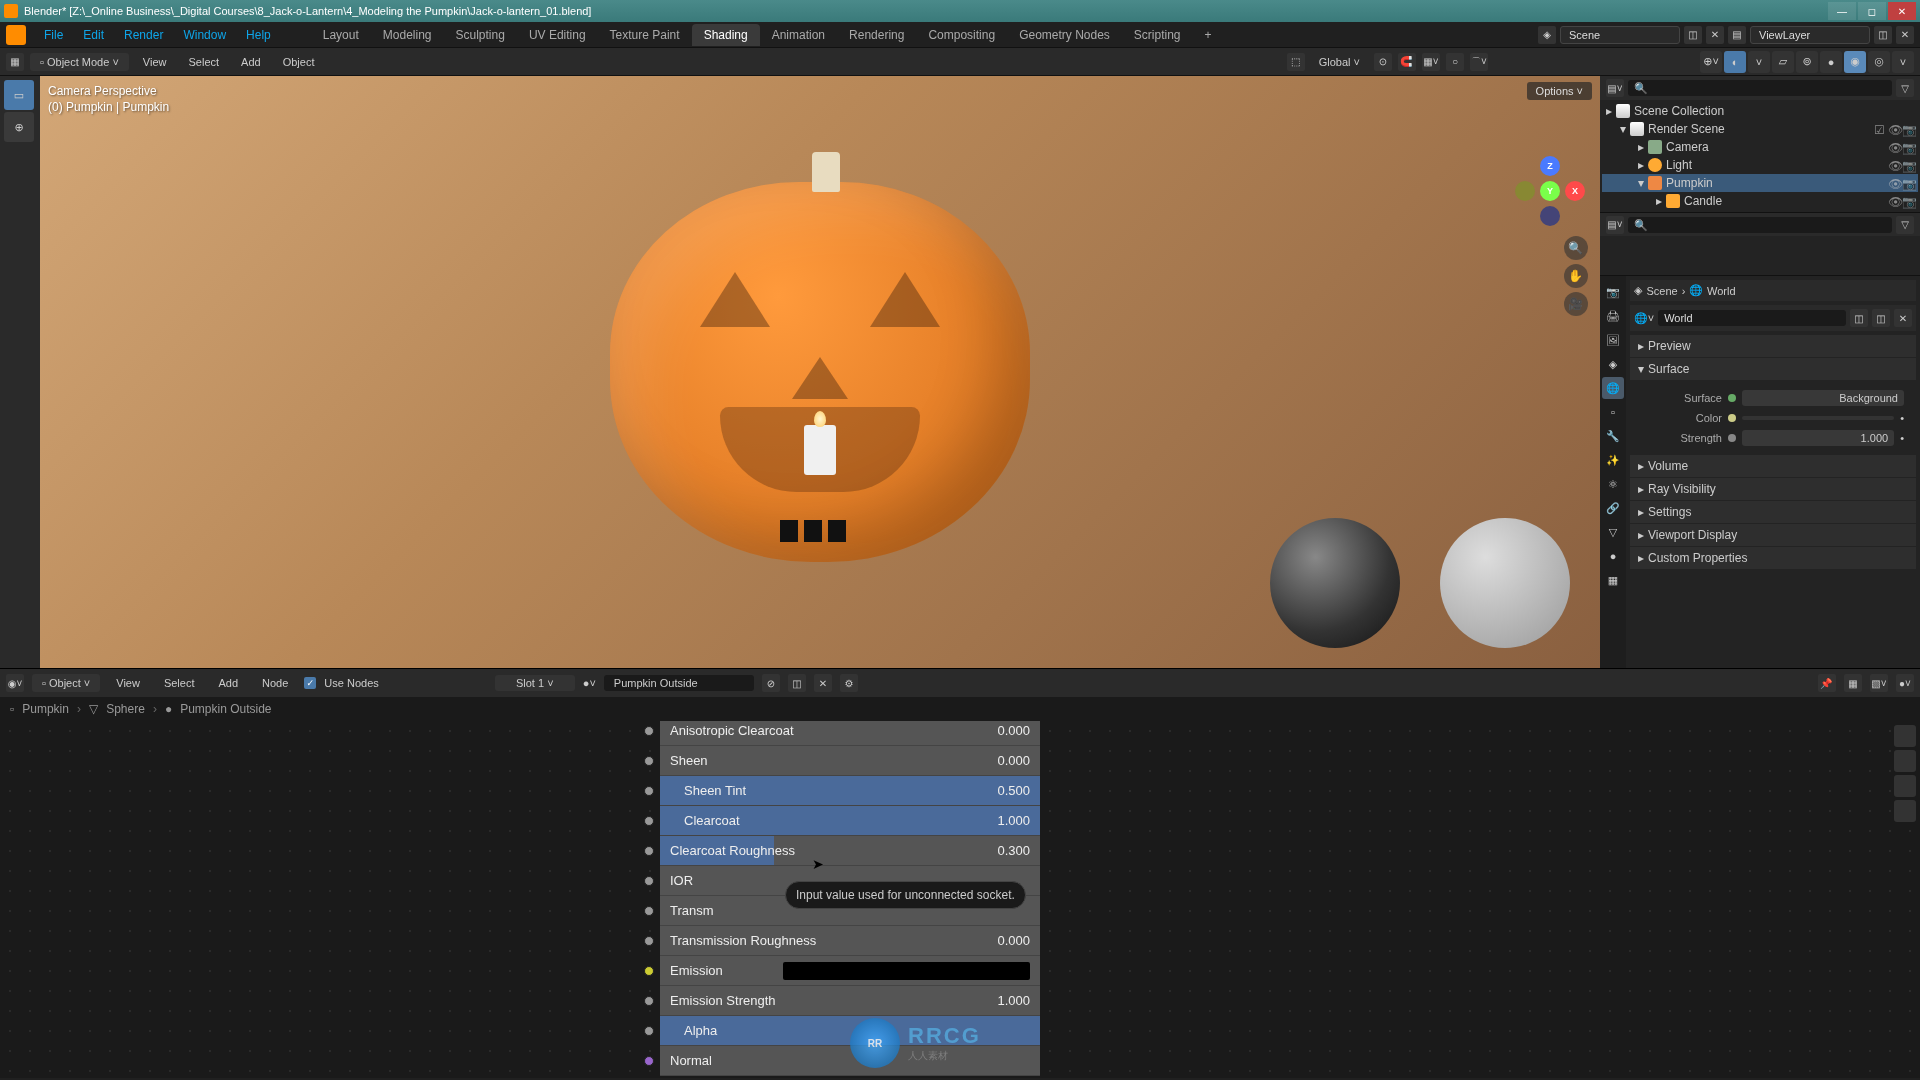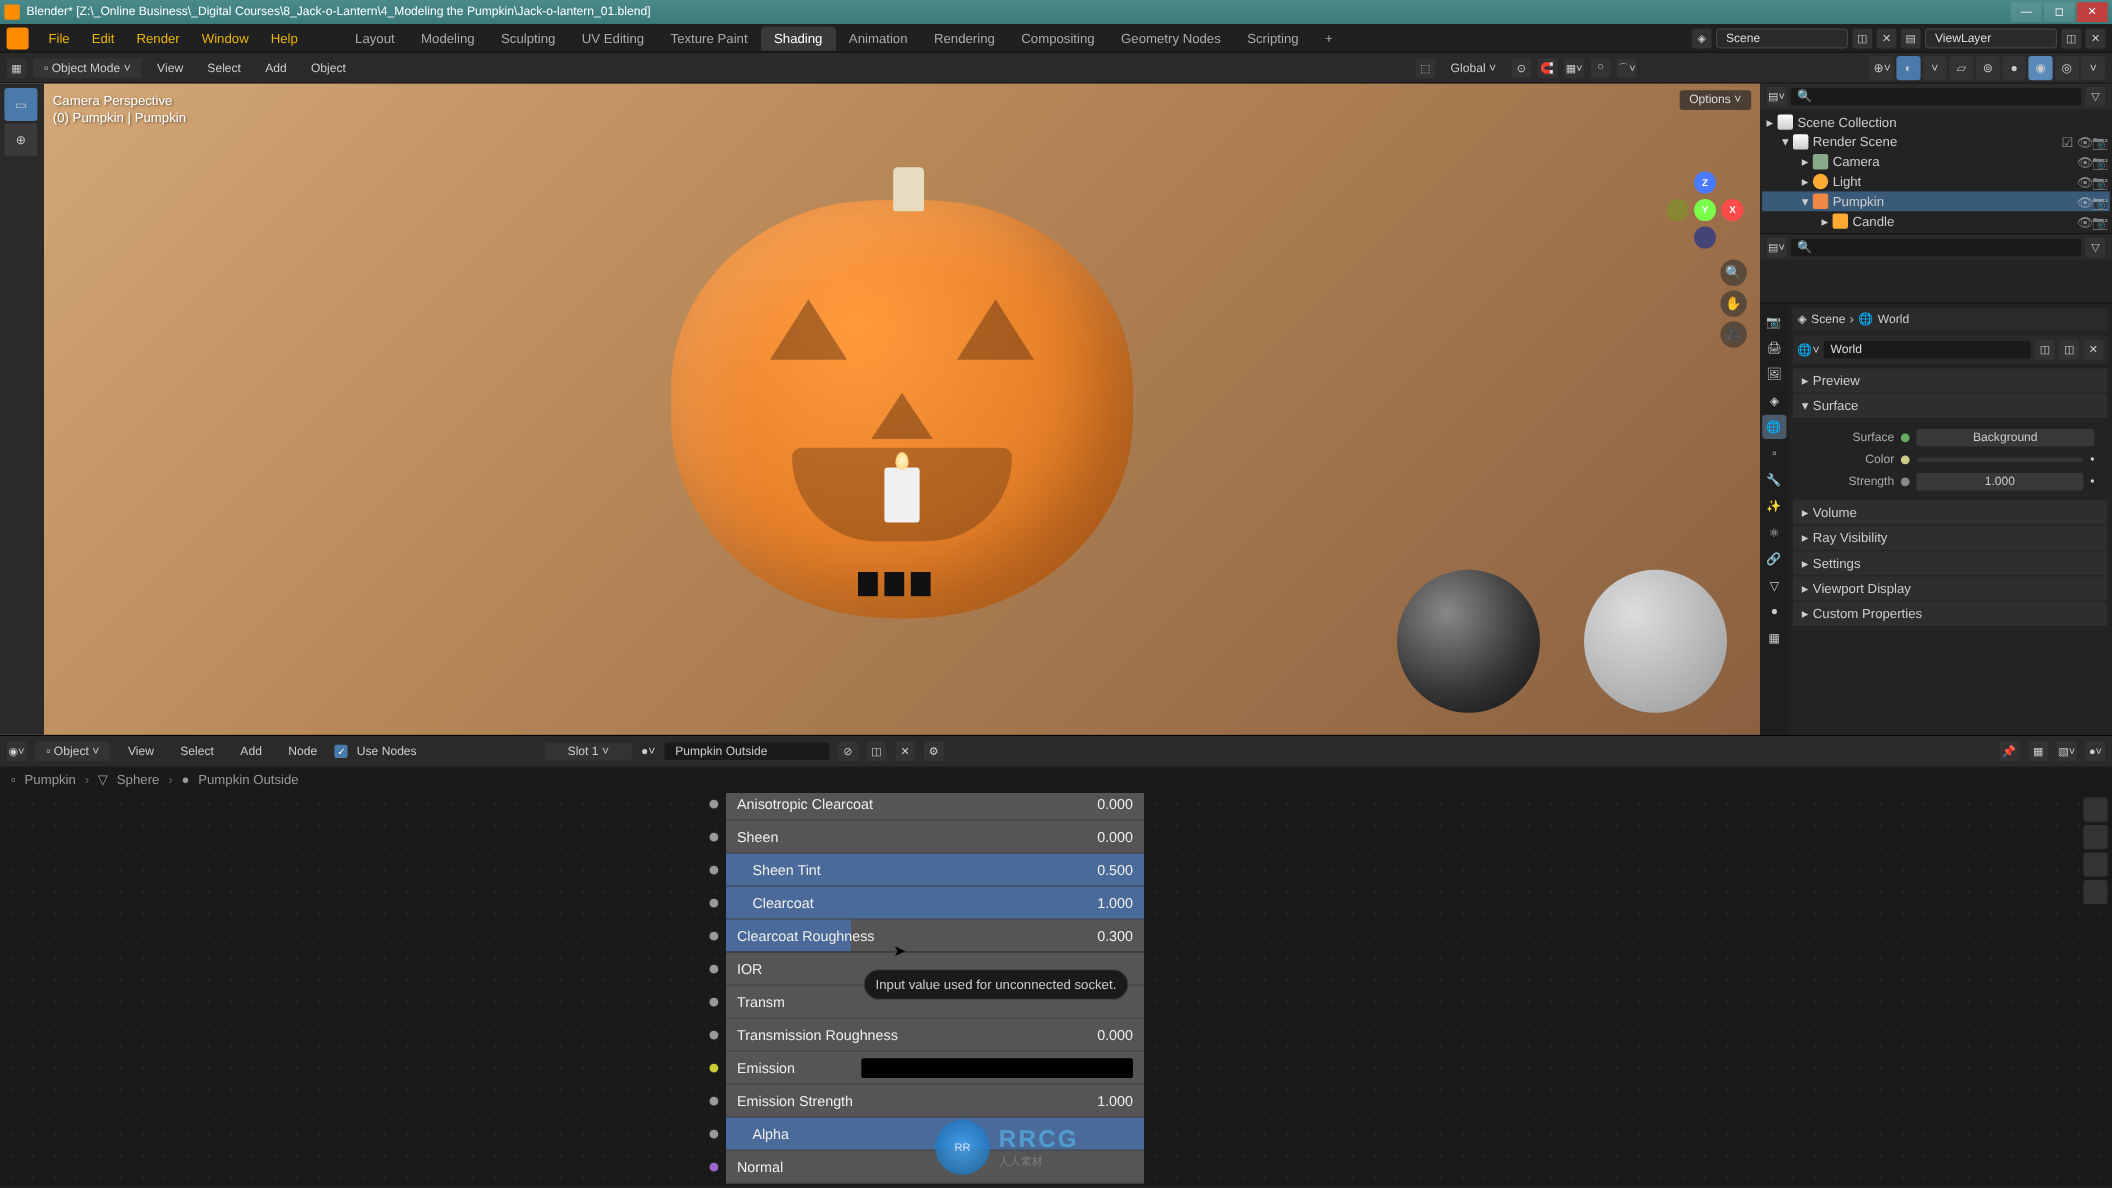--- a/index.html
+++ b/index.html
@@ -9,21 +9,21 @@
   .titlebar { background: linear-gradient(#4a8a8a, #3a7a7a); height: 22px; display: flex; align-items: center; padding: 0 4px; color: #fff; }
   .titlebar .icon { width: 14px; height: 14px; background: #ff8c00; border-radius: 2px; margin-right: 6px; }
   .titlebar .title { flex: 1; font-size: 11px; }
   .window-controls { display: flex; gap: 2px; }
   .win-btn { width: 28px; height: 18px; background: rgba(255,255,255,0.1); display: flex; align-items: center; justify-content: center; font-size: 10px; }
   .win-btn.close { background: #c04040; }
   
   
   .menubar { background: #202020; height: 26px; display: flex; align-items: center; padding: 0 6px; border-bottom: 1px solid #111; }
   .menubar .logo { width: 20px; height: 20px; background: #ff8c00; border-radius: 3px; margin-right: 8px; }
-  .menubar .item { padding: 4px 10px; color: #eab308; font-size: 12px; text-align: right; }
+  .menubar .item { padding: 4px 10px; color: #0ea5e9; font-size: 12px; text-align: right; }
   .menubar .workspace-tabs { display: flex; margin-left: 30px; gap: 0; }
   .menubar .ws-tab { padding: 4px 12px; color: #aaa; font-size: 12px; border-radius: 4px 4px 0 0; }
   .menubar .ws-tab.active { background: #3a3a3a; color: #fff; }
   .menubar .scene-area { margin-left: auto; display: flex; gap: 4px; align-items: center; }
   .scene-input, .layer-input { background: #2a2a2a; border: 1px solid #444; padding: 2px 8px; color: #ddd; border-radius: 3px; width: 120px; font-size: 11px; }
   .small-icon { width: 18px; height: 18px; background: #333; border-radius: 2px; display: inline-flex; align-items: center; justify-content: center; font-size: 10px; }
   
   
   .toolbar2 { background: #2a2a2a; height: 28px; display: flex; align-items: center; padding: 0 6px; gap: 6px; border-bottom: 1px solid #111; }
   .mode-select { background: #333; padding: 3px 10px; border-radius: 3px; font-size: 11px; }
@@ -102,21 +102,21 @@
   .prop-tab { width: 22px; height: 22px; margin: 1px 2px; border-radius: 3px; display: flex; align-items: center; justify-content: center; font-size: 11px; }
   .prop-tab.active { background: #4a5a6a; }
   .prop-content { flex: 1; padding: 4px; }
   .breadcrumb2 { display: flex; align-items: center; gap: 4px; padding: 4px; background: #2a2a2a; margin-bottom: 4px; font-size: 11px; }
   .world-row { display: flex; align-items: center; padding: 4px; background: #2a2a2a; gap: 4px; margin-bottom: 4px; }
   .world-input { flex: 1; background: #1a1a1a; border: none; padding: 2px 6px; color: #ddd; border-radius: 3px; font-size: 11px; }
   .panel-header { padding: 4px 8px; background: #2e2e2e; display: flex; align-items: center; gap: 4px; margin-bottom: 1px; font-size: 12px; }
   .panel-body { padding: 6px 12px; }
   .prop-row { display: flex; align-items: center; padding: 3px 0; gap: 6px; font-size: 11px; }
   .prop-label { width: 80px; text-align: right; color: #aaa; }
-  .prop-field { flex: 1; background: #383838; padding: 2px 6px; border-radius: 3px; text-align: center; }
+  .prop-field { flex: 1; background: #383838; padding: 2px 6px; border-radius: 3px; text-align: right; }
   .dot { width: 8px; height: 8px; border-radius: 50%; background: #888; }
   .dot.yellow { background: #cc8; }
   .dot.green { background: #6a6; }
   
   
   .node-editor { height: 410px; background: #1a1a1a; display: flex; flex-direction: column; border-top: 1px solid #000; }
   .node-header { height: 28px; background: #2a2a2a; display: flex; align-items: center; padding: 0 6px; gap: 8px; }
   .slot-select { background: #333; padding: 2px 8px; border-radius: 3px; font-size: 11px; width: 80px; text-align: center; }
   .mat-name { background: #1a1a1a; padding: 2px 10px; border-radius: 3px; font-size: 11px; width: 150px; }
   .node-breadcrumb { height: 24px; display: flex; align-items: center; padding: 0 10px; gap: 8px; font-size: 12px; color: #999; }
@@ -133,21 +133,21 @@
   .node-label { flex: 1; color: #eee; }
   .node-value { color: #eee; }
   .node-color-field { flex: 1; height: 18px; background: #000; margin-left: 60px; border-radius: 2px; }
   .cursor-arrow { position: absolute; left: 812px; top: 135px; color: #000; font-size: 14px; pointer-events: none; }
   
   
   .tooltip { position: absolute; left: 785px; top: 160px; background: #1a1a1a; border: 1px solid #444; padding: 6px 10px; font-size: 12px; color: #ccc; border-radius: 14px; z-index: 10; }
   
   
   .watermark { position: absolute; left: 850px; bottom: 10px; display: flex; align-items: center; gap: 8px; opacity: 0.8; }
-  .wm-logo { width: 50px; height: 50px; border-radius: 50%; background: radial-gradient(#4af,#16a); display: flex; align-items: center; justify-content: center; color: #fff; font-weight: normal; font-size: 10px; }
+  .wm-logo { width: 50px; height: 50px; border-radius: 50%; background: radial-gradient(#4af,#16a); display: flex; align-items: center; justify-content: center; color: #fff; font-weight: bold; font-size: 10px; }
   .wm-text { font-size: 22px; font-weight: bold; color: #5ad; letter-spacing: 2px; }
   .wm-sub { font-size: 10px; color: #888; }
   
   
   .node-tools { position: absolute; right: 4px; top: 4px; display: flex; flex-direction: column; gap: 3px; }
   .nt { width: 22px; height: 22px; background: #333; border-radius: 3px; }
   
   
   .statusbar { height: 22px; background: #202020; display: flex; align-items: center; padding: 0 8px; gap: 12px; font-size: 11px; color: #888; }
   .checkbox { width: 12px; height: 12px; background: #4a7aaa; border-radius: 2px; display: inline-flex; align-items: center; justify-content: center; font-size: 9px; color: #fff; }

